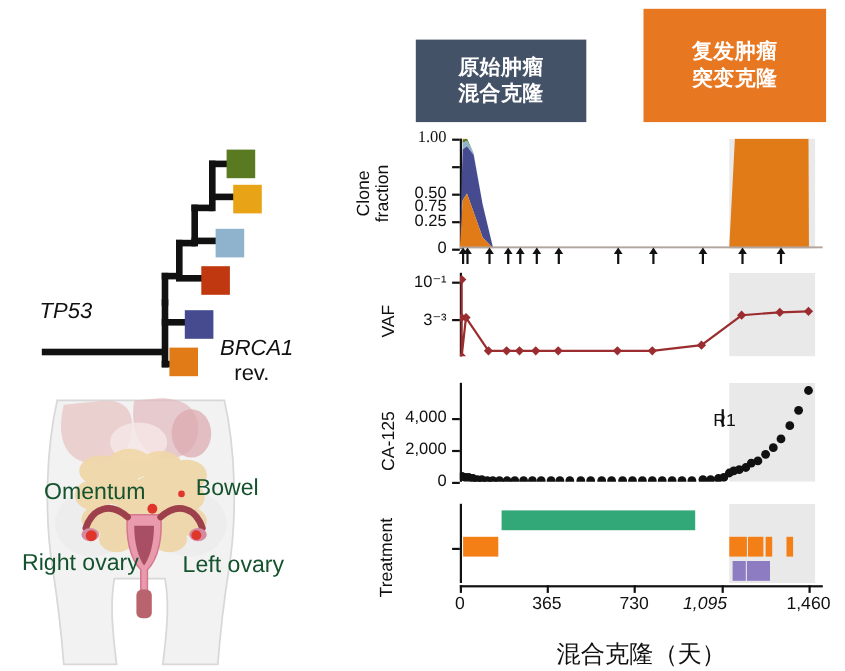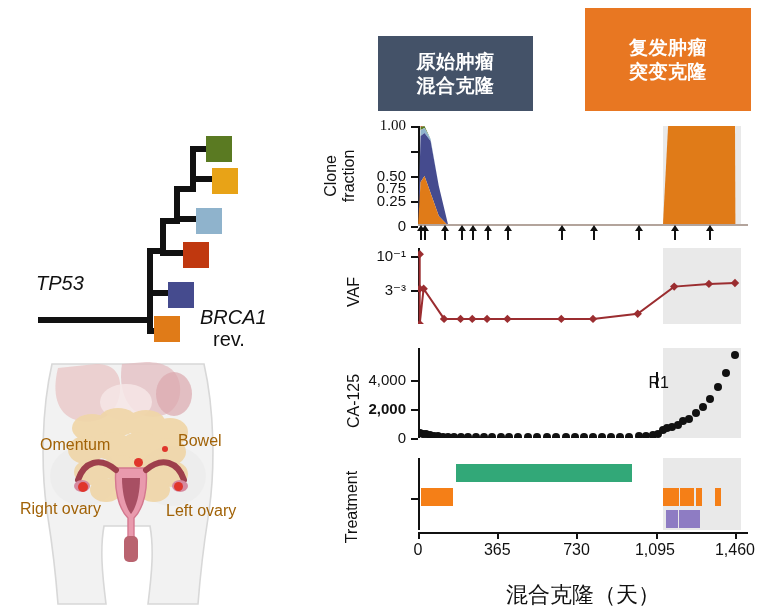--- a/index.html
+++ b/index.html
@@ -22,21 +22,21 @@
 
   
   #tree-panel{left:0px;top:120px;width:300px;height:240px;}
   .branch{position:absolute;background:#111111;}
   .leaf{position:absolute;}
   .tree-label{position:absolute;font-style:italic;font-size:20px;color:#111;}
   .tree-label.plain{font-style:normal;}
 
   
   #anatomy{left:22px;top:358px;width:300px;height:250px;}
-  .ana-label{position:absolute;font-size:16px;color:#a16207;white-space:nowrap;}
+  .ana-label{position:absolute;font-size:21px;color:#14532d;white-space:nowrap;}
   .tumor-dot{position:absolute;background:#e0352b;border-radius:50%;}
 
   
   #plots{position:absolute;left:300px;top:120px;width:468px;height:490px;}
   .axis-title{
     position:absolute;font-size:16px;color:#111;
     transform:rotate(-90deg);transform-origin:center center;
     white-space:nowrap;text-align:center;line-height:1.12;
   }
   .panel{position:absolute;left:118px;}
@@ -312,21 +312,21 @@
         <div class="dot" style="left: 304.289px; top: 20.6774px; width: 8px; height: 8px;"></div>
         <div class="dot" style="left: 312.539px; top: 3.25806px; width: 8px; height: 8px;"></div>
         <div class="r1-label" style="left: 230.382px; top: 2px; margin-top: 24px;">R1</div>
         <div class="r1-mark" style="left: 238.382px; top: 24px; height: 16px;"></div>
       </div>
   </div>
   <div id="ca-ticks">
       <div class="tick" style="left: 111px; top: 318px;"></div>
       <div class="ticklabel" style="left: 40px; top: 309px; width: 66px;">0</div>
       <div class="tick" style="left: 111px; top: 288.968px;"></div>
-      <div class="ticklabel" style="left: 40px; top: 279.968px; width: 66px; font-weight: bold;">2,000</div>
+      <div class="ticklabel" style="left: 40px; top: 279.968px; width: 66px;">2,000</div>
       <div class="tick" style="left: 111px; top: 259.935px;"></div>
       <div class="ticklabel" style="left: 40px; top: 250.935px; width: 66px;">4,000</div>
     </div>
 
   <div class="axis-title" style="left:-3px;top:378px;width:110px;">Treatment</div>
   <div class="panel" id="p-tx" style="top:338px;width:330px;height:72px;">
     <div class="yaxis-line" style="height:72px;"></div>
     <div class="plot-area" id="tx-area">
         <div class="shade" style="left: 245.329px; top: 0px; width: 78.1579px; height: 72px; background: rgb(233, 233, 233);"></div>
         <div class="tbar" style="left: 37.9934px; top: 6px; width: 175.855px; height: 18px; background: rgb(50, 168, 120);"></div>
@@ -343,18 +343,18 @@
 
   <div id="xaxis" style="top:412px;width:330px;height:30px;">
     <div class="xline" style="width:330px;"></div>
   <div class="xtick" style="left: 0px;"></div>
       <div class="xticklabel" style="left: -30px; width: 60px;">0</div>
       <div class="xtick" style="left: 79.2434px;"></div>
       <div class="xticklabel" style="left: 49.2434px; width: 60px;">365</div>
       <div class="xtick" style="left: 158.487px;"></div>
       <div class="xticklabel" style="left: 128.487px; width: 60px;">730</div>
       <div class="xtick" style="left: 237.73px;"></div>
-      <div class="xticklabel" style="left: 207px; width: 60px;">1,095</div>
+      <div class="xticklabel" style="left: 193px; width: 60px; font-style: italic;">1,095</div>
       <div class="xtick" style="left: 316.974px;"></div>
       <div class="xticklabel" style="left: 286.974px; width: 60px;">1,460</div>
     </div>
   <div id="xtitle" style="left:98px;top:460px;width:370px;">混合克隆（天）</div>
 </div>
 
 </body></html>

